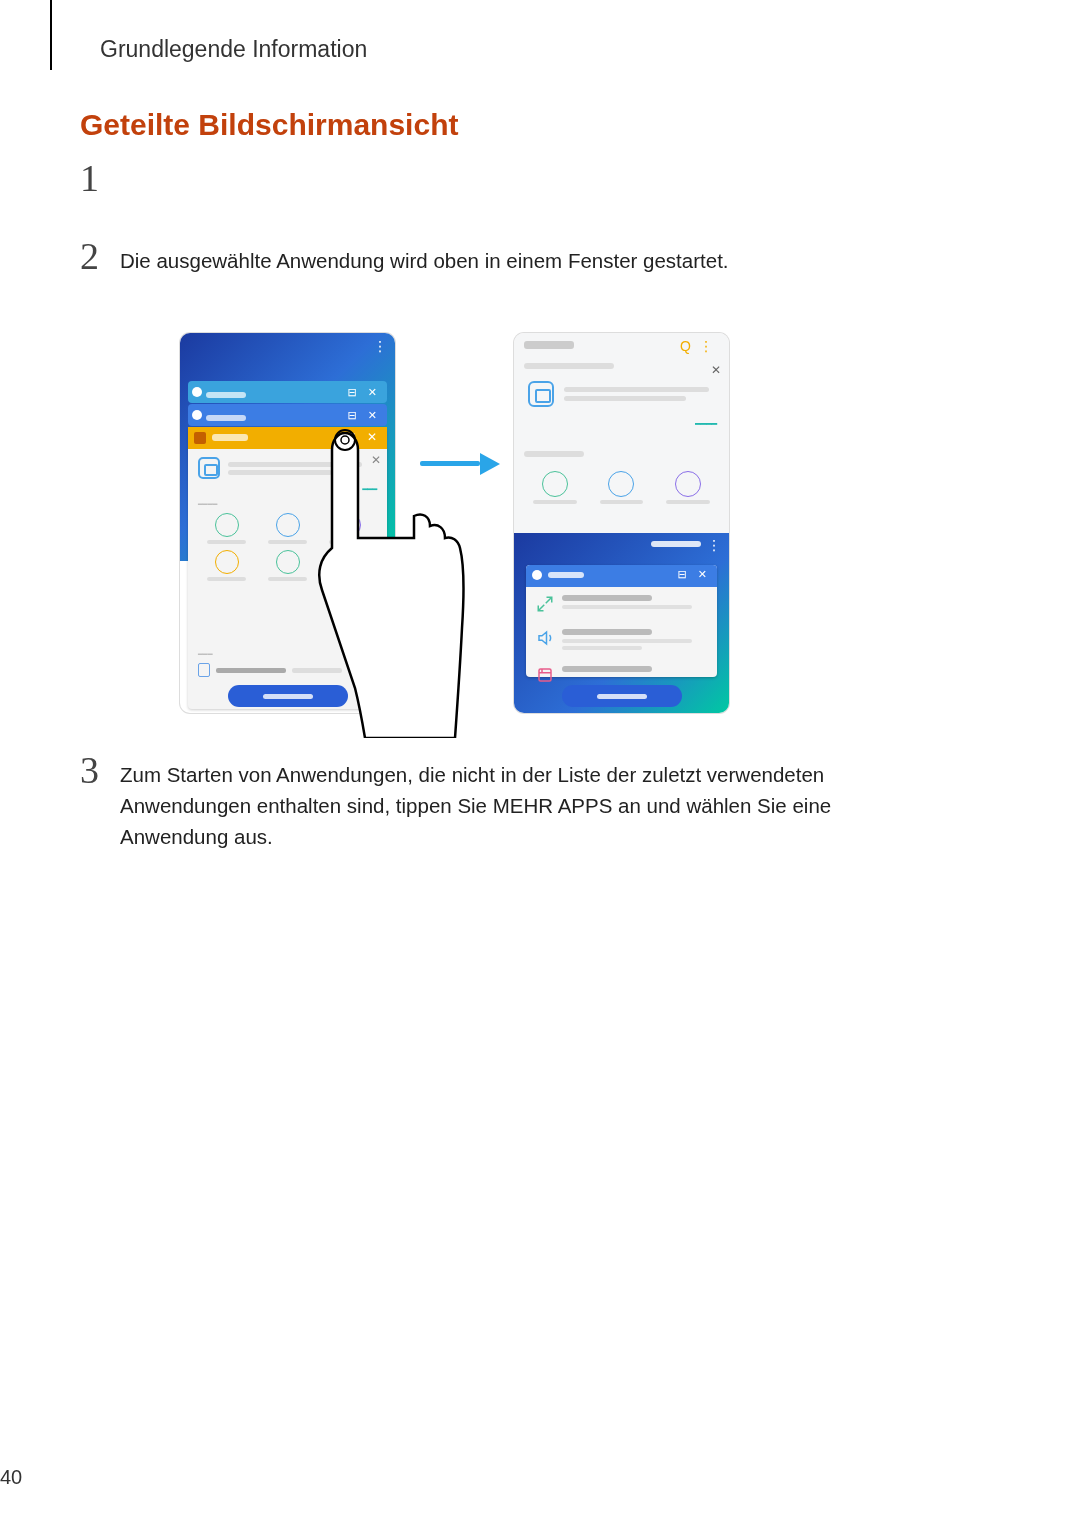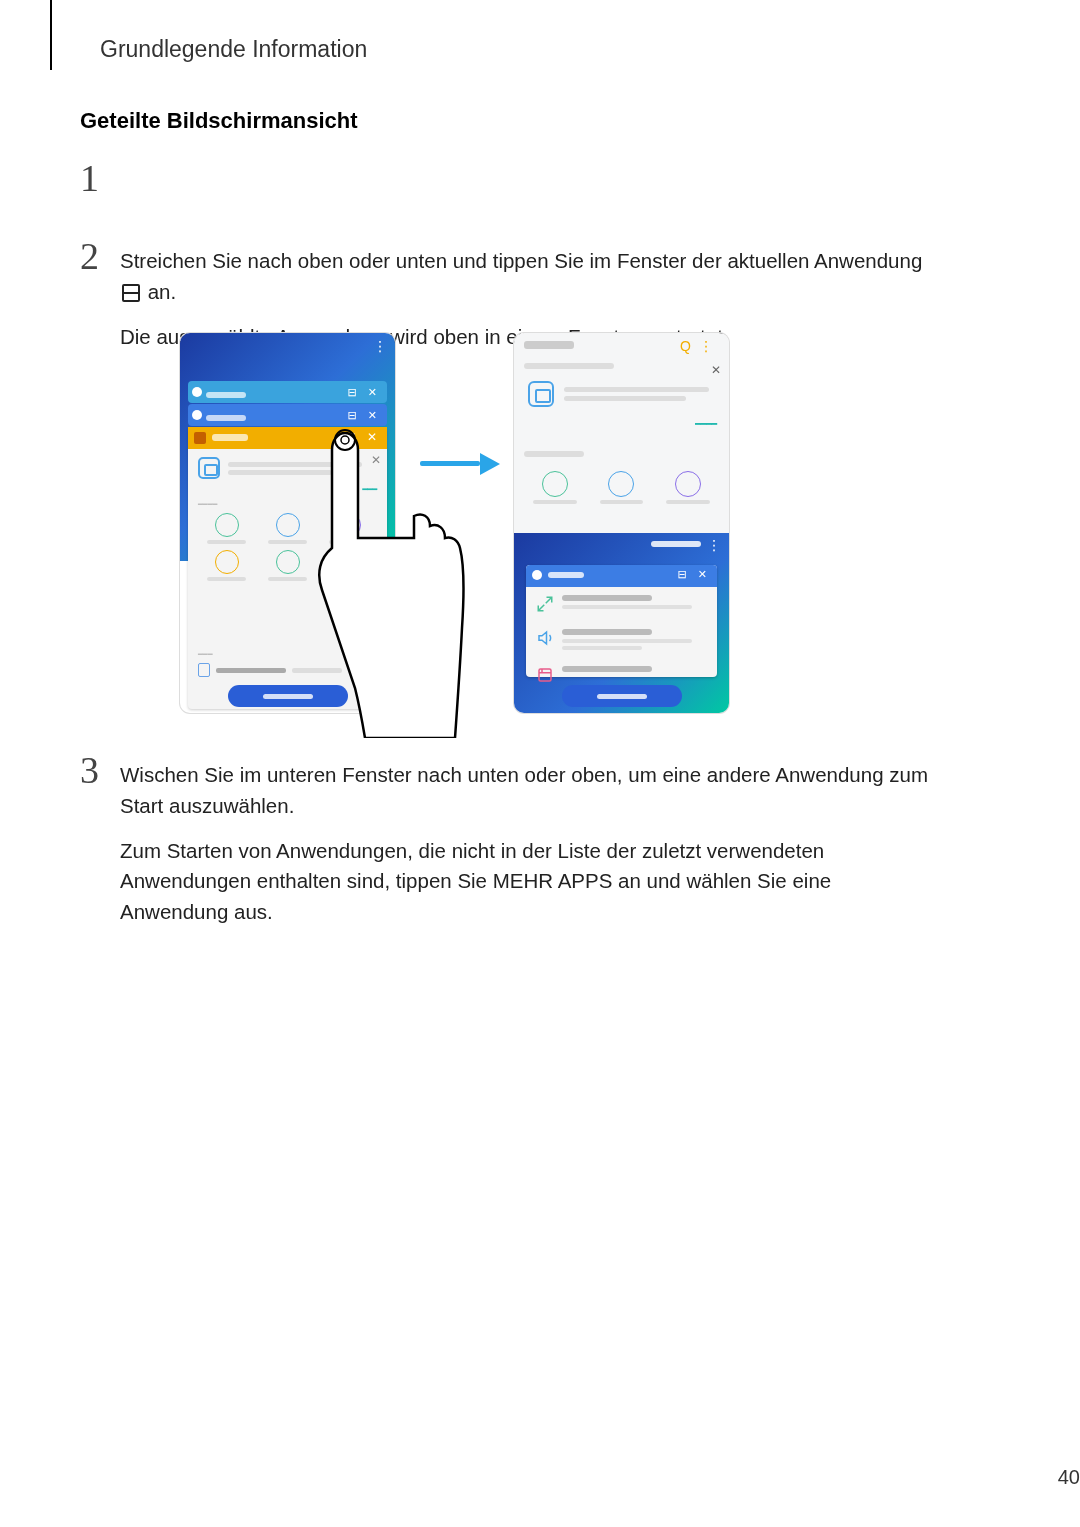--- a/index.html
+++ b/index.html
@@ -1,28 +1,28 @@
 <!DOCTYPE html>
 <html><head>
 <meta charset="utf-8">
 <style>
   * { box-sizing: border-box; margin: 0; padding: 0; }
   html, body { width: 1080px; height: 1527px; background: #fff; font-family: Arial, sans-serif; color: #222; }
   .page { position: relative; width: 1080px; height: 1527px; padding: 40px 80px 0 64px; }
   .vline { position: absolute; left: 50px; top: 0; width: 2px; height: 70px; background: #000; }
   .header { position: absolute; left: 100px; top: 36px; font-size: 23px; color: #333; }
-  .section-title { position: absolute; left: 80px; top: 108px; font-size: 22px; font-weight: bold; color: #000000; }
+  .section-title { position: absolute; left: 80px; top: 108px; font-size: 30px; font-weight: bold; color: #c2410c; }
   .step { position: absolute; left: 80px; }
   .step-num { position: absolute; left: 0; top: -12px; font-size: 38px; color: #444; font-family: Georgia, 'Times New Roman', serif; }
   .step-body { margin-left: 40px; width: 820px; font-size: 20.5px; line-height: 1.5; color: #222; }
   .step-body p { margin-bottom: 14px; }
   .split-icon { display: inline-block; width: 18px; height: 18px; border: 2px solid #222; border-radius: 2px; position: relative; top: 3px; margin: 0 2px; }
   .split-icon::before { content: ""; position: absolute; left: 0; right: 0; top: 6px; height: 2px; background: #222; }
   .bold { font-weight: normal; }
-  .page-num { position: absolute; left: 0; right: 0; bottom: 38px; text-align: right; font-size: 20px; color: #333; }
+  .page-num { position: absolute; left: 0; right: 0; bottom: 38px; text-align: left; font-size: 20px; color: #333; }
 
   
   .illus { position: absolute; left: 180px; top: 333px; width: 740px; height: 395px; }
   .phone { position: absolute; width: 215px; height: 380px; border-radius: 10px; overflow: hidden; box-shadow: 0 0 0 1px #ddd; }
   .phoneL { left: 0; top: 0; }
   .phoneR { left: 334px; top: 0; }
 
   .bg-top { position: absolute; left:0; top:0; right:0; height: 60%; background: linear-gradient(135deg,#1b3aa0 0%,#2d6ed6 45%,#00c9a2 100%); }
   .status { position: absolute; right: 8px; top: 5px; color:#fff; font-size:14px; }
 
@@ -109,25 +109,20 @@
   <div class="header">Grundlegende Information</div>
   <div class="section-title">Geteilte Bildschirmansicht</div>
 
   <div class="step" style="top:168px;">
     <div class="step-num">1</div>
   </div>
 
   <div class="step" style="top:246px;">
     <div class="step-num">2</div>
     <div class="step-body">
-      <p>
-        <span>Streichen Sie nach oben oder unten und tippen Sie im Fenster der aktuellen Anwendung </span>
-        <span class="split-icon"></span>
-        <span> an.</span>
-      </p>
       <p>Die ausgewählte Anwendung wird oben in einem Fenster gestartet.</p>
     </div>
   </div>
 
   <div class="illus">
 
     <div class="phone phoneL">
       <div class="bg-top"></div>
       <div class="status">⋮</div>
       <div class="recL recA">
@@ -274,21 +269,20 @@
       </div>
       <div class="pill">
           <div class="pt"></div>
         </div>
     </div>
   </div>
 
   <div class="step" style="top:760px;">
     <div class="step-num">3</div>
     <div class="step-body">
-      <p>Wischen Sie im unteren Fenster nach unten oder oben, um eine andere Anwendung zum Start auszuwählen.</p>
       <p>
         <span>Zum Starten von Anwendungen, die nicht in der Liste der zuletzt verwendeten Anwendungen enthalten sind, tippen Sie </span><span class="bold">MEHR APPS</span><span> an und wählen Sie eine Anwendung aus.</span>
       </p>
     </div>
   </div>
 
   <div class="page-num">40</div>
 </div>
 
 </body></html>

